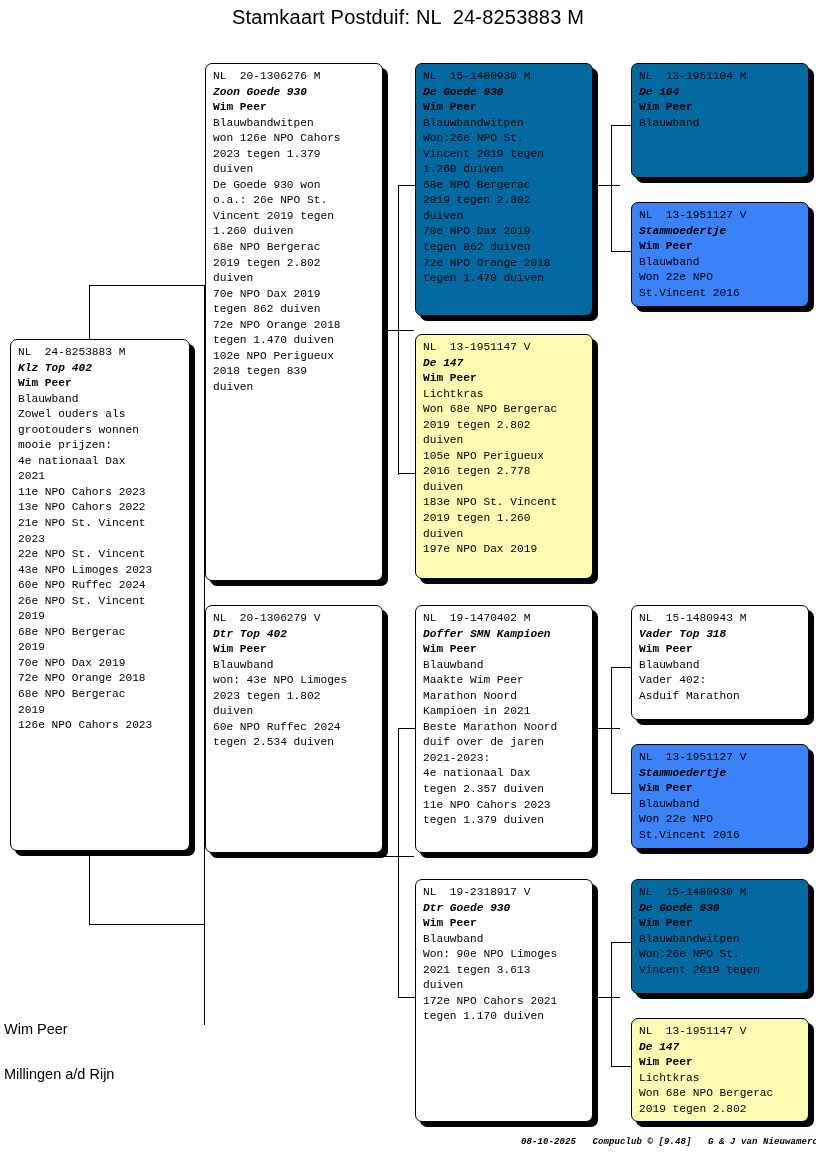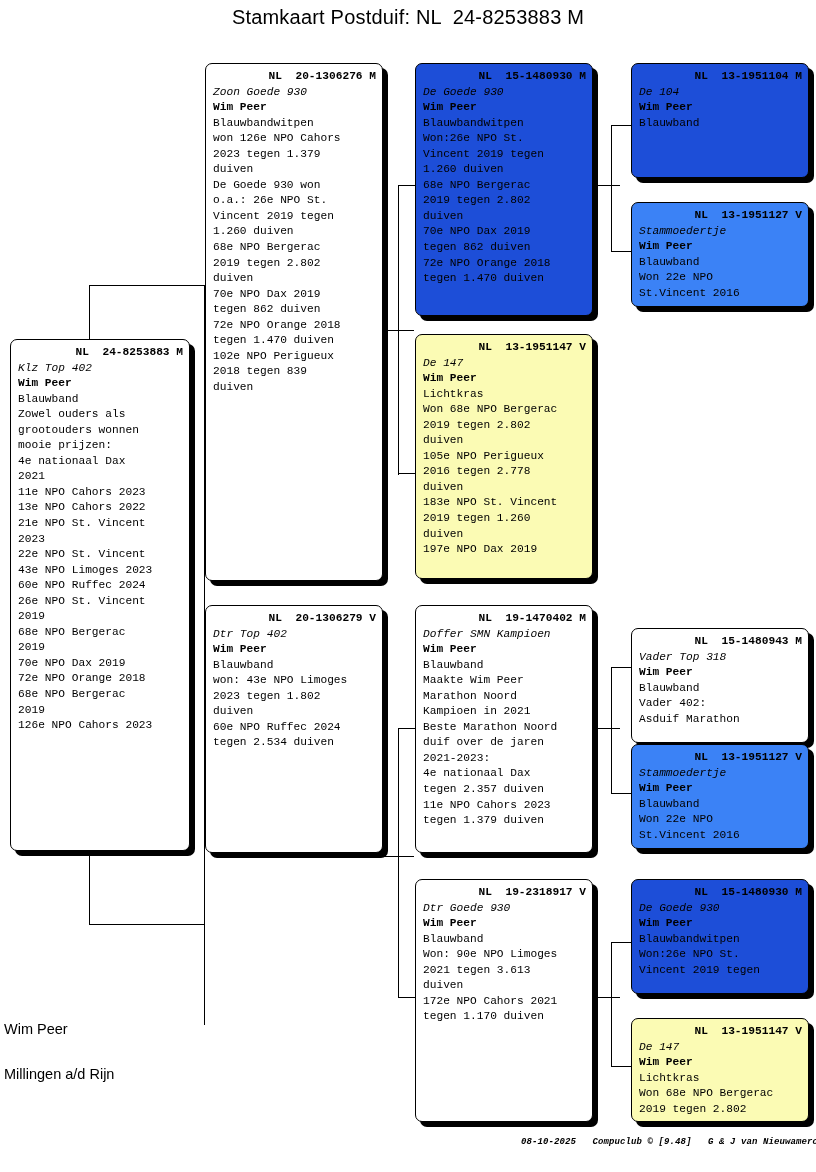--- a/index.html
+++ b/index.html
@@ -13,25 +13,25 @@
 
   
   .box{position:absolute;box-sizing:border-box;
        border:1.4px solid #000;border-radius:7px;
        background:#ffffff;
        box-shadow:5px 5px 0 0 #000;
        padding:5px 6px 4px 7px;
        overflow:hidden;}
   .box .ln{font-family:"Liberation Mono","DejaVu Sans Mono",monospace;
            font-size:11.2px;line-height:15.55px;white-space:pre;}
-  .box .ring{font-weight:bold;text-align:right;}
-  .box .name{font-style:italic;font-weight:normal;}
+  .box .ring{font-weight:normal;}
+  .box .name{font-style:italic;font-weight:bold;}
   .box .owner{font-weight:bold;}
 
-  .green{background:#1d4ed8;}
+  .green{background:#0369a1;}
   .yellow{background:#fbfbb4;}
   .red{background:#3b82f6;}
 
   
   .ln-h,.ln-v{position:absolute;background:#000;}
   .ln-h{height:1.4px;}
   .ln-v{width:1.4px;}
 
   
   .sig{position:absolute;font-size:14.5px;
@@ -229,21 +229,21 @@
   <div class="ln ring">NL  13-1951127 V</div>
   <div class="ln name">Stammoedertje</div>
   <div class="ln owner">Wim Peer</div>
   <div class="ln">Blauwband</div>
   <div>
       <div class="ln">Won 22e NPO</div>
       <div class="ln">St.Vincent 2016</div>
     </div>
 </div>
 
-<div class="box" style="left:631px;top:605px;width:178px;height:115px;margin-top:23px;">
+<div class="box" style="left:631px;top:605px;width:178px;height:115px;">
   <div class="ln ring">NL  15-1480943 M</div>
   <div class="ln name">Vader Top 318</div>
   <div class="ln owner">Wim Peer</div>
   <div class="ln">Blauwband</div>
   <div>
       <div class="ln">Vader 402:</div>
       <div class="ln">Asduif Marathon</div>
     </div>
 </div>
 

